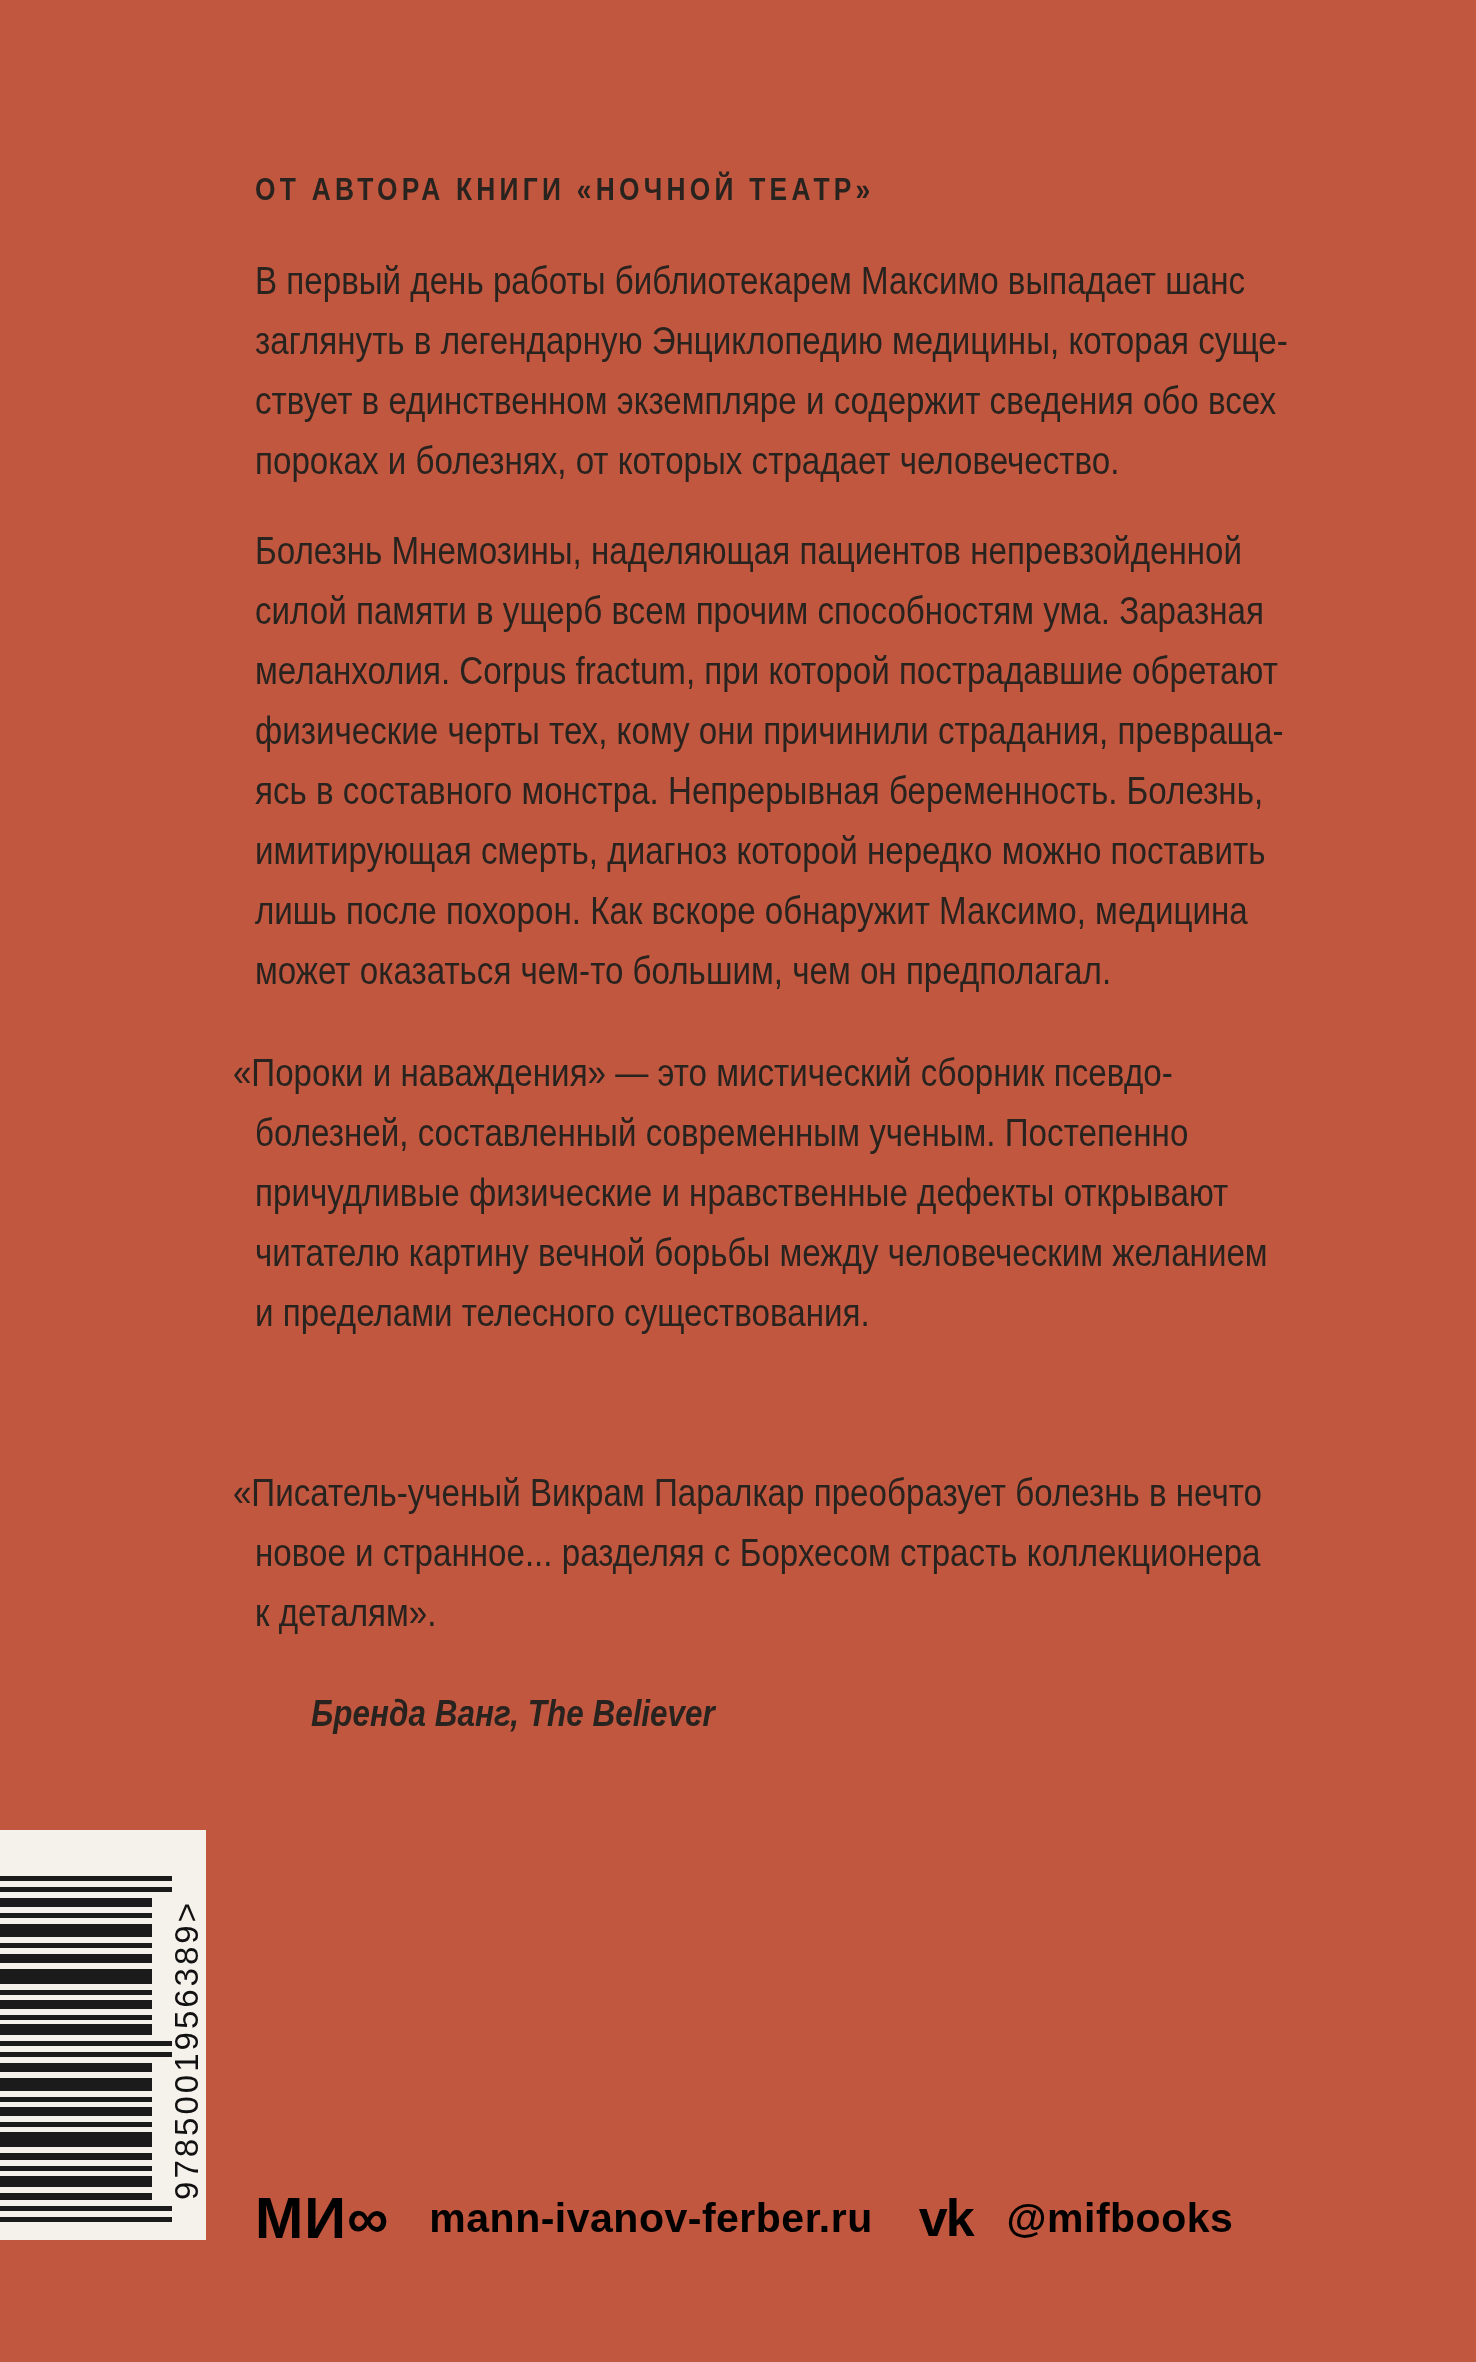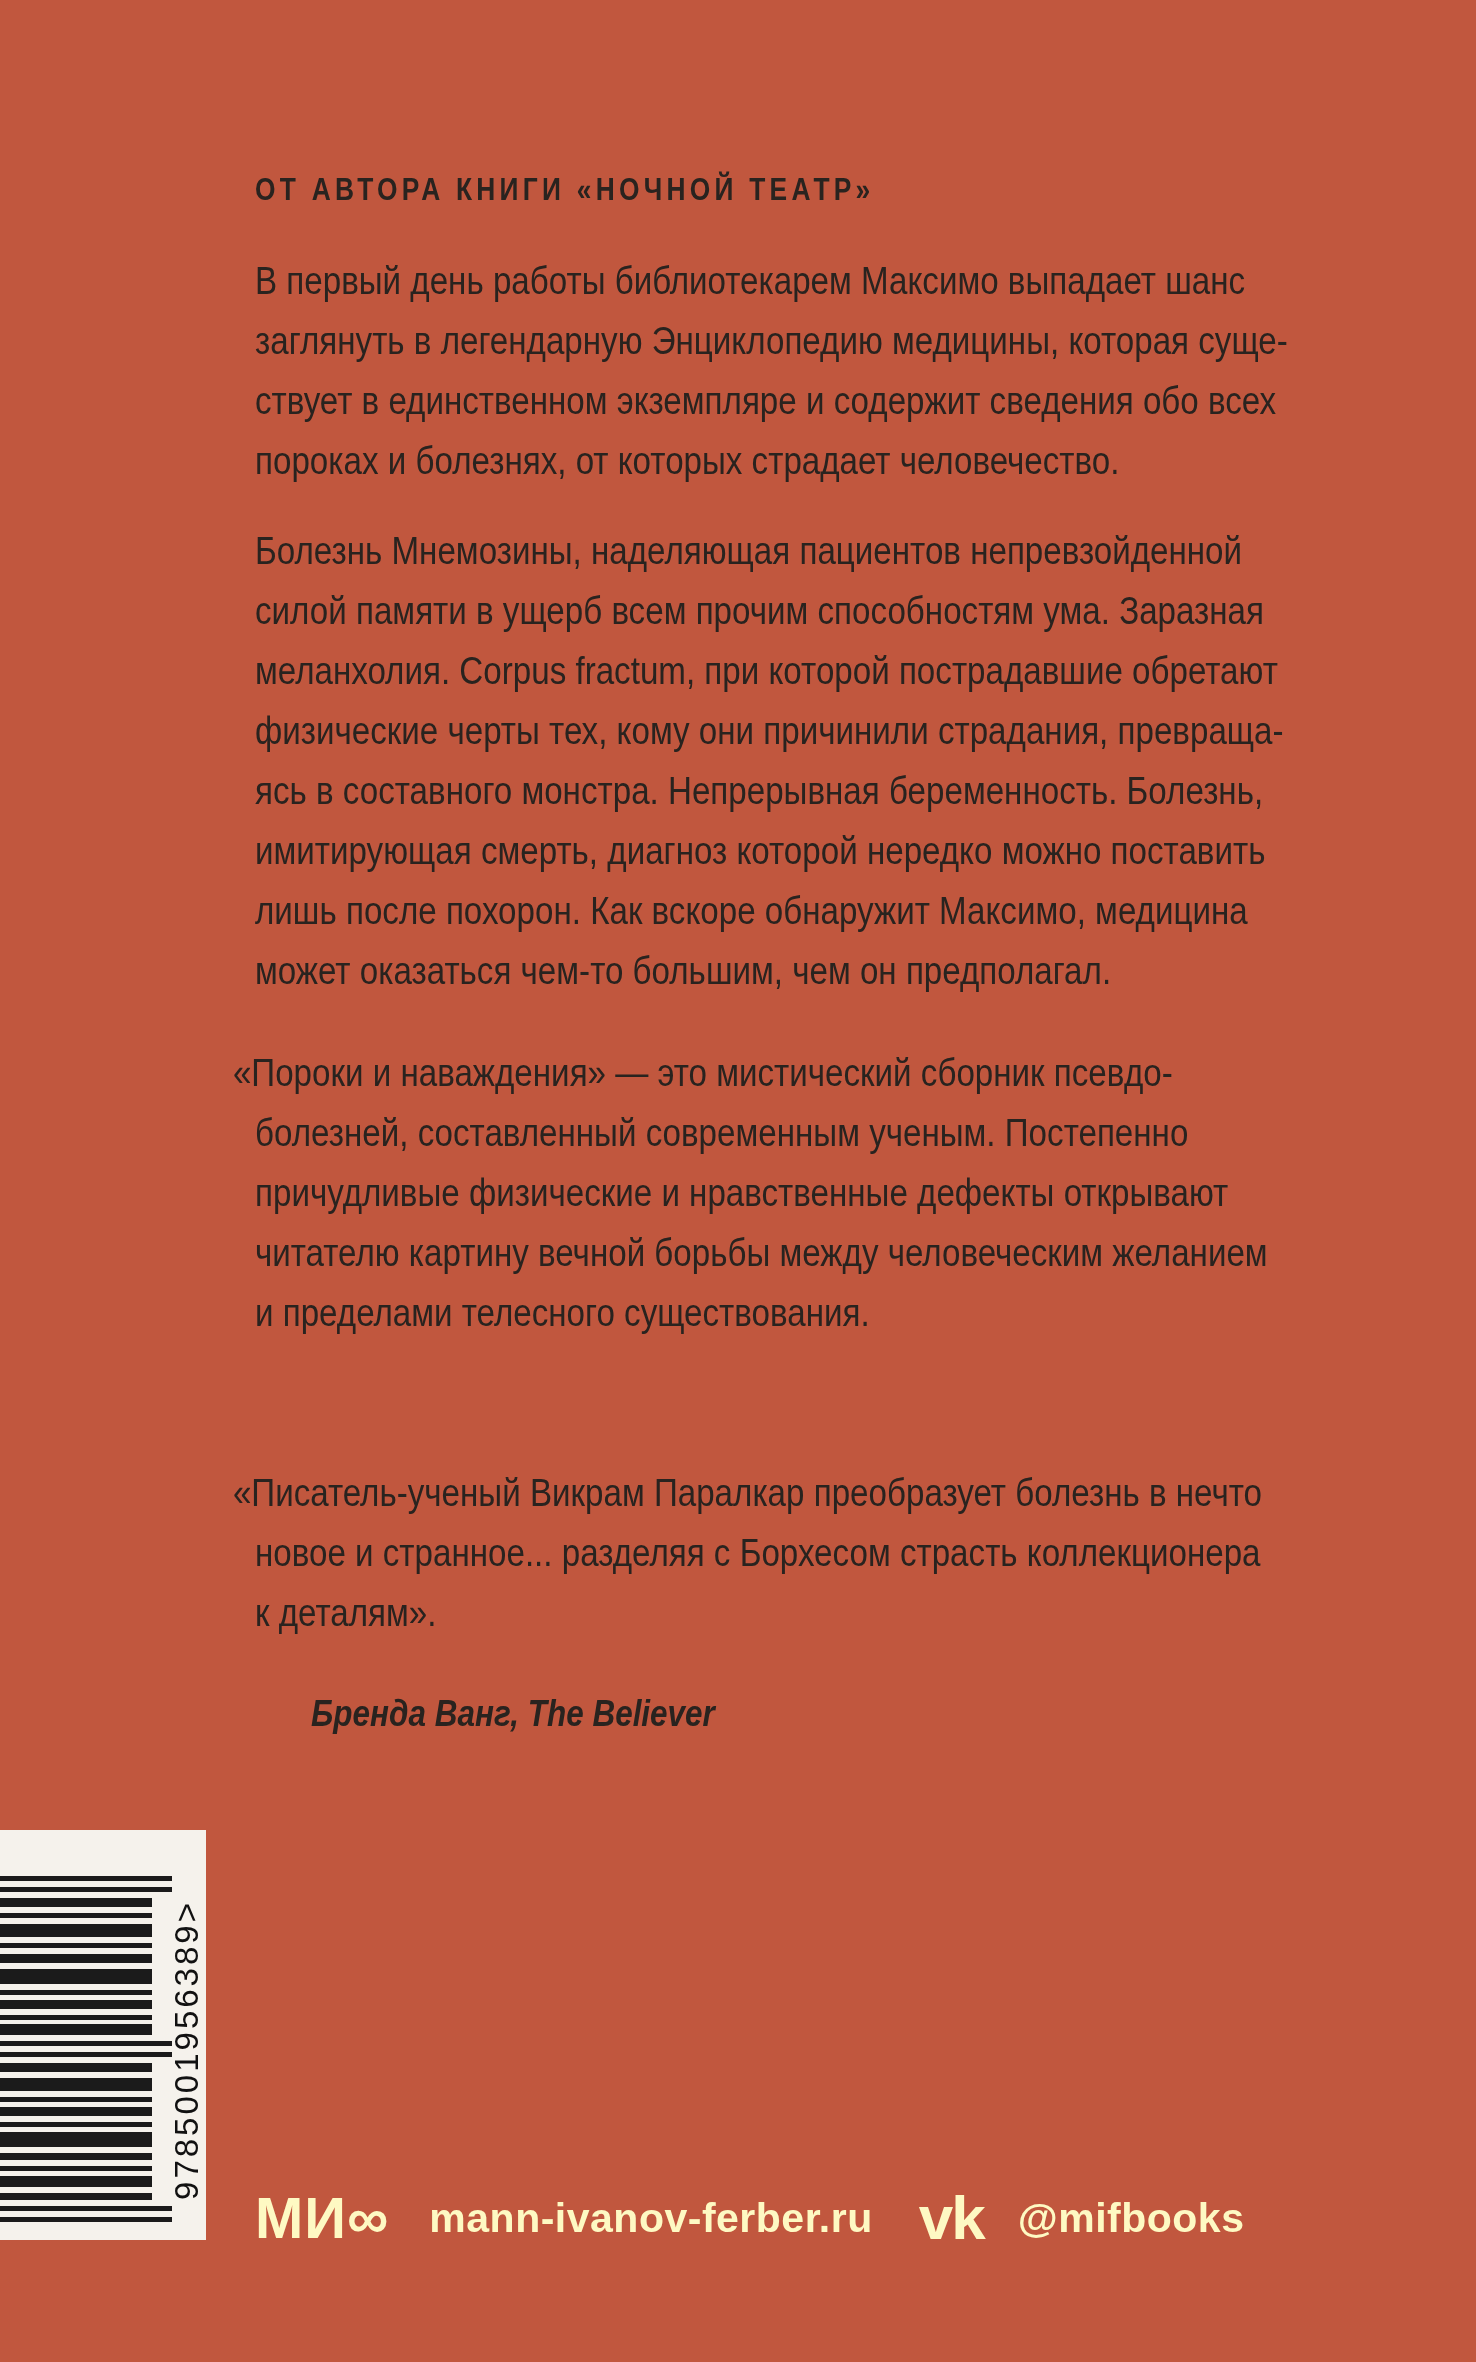--- a/index.html
+++ b/index.html
@@ -69,38 +69,38 @@
     text-align: center;
     line-height: 34px;
     white-space: nowrap;
   }
   
   .footer-row {
     position: absolute;
     left: 255px; top: 2188px;
     display: flex;
     align-items: center;
-    color: #fef9c3;
+    color: #000000;
   }
   .publisher-logo {
     font-size: 58px;
     font-weight: 600;
     letter-spacing: 1px;
     line-height: 60px;
   }
   .footer-site {
     margin-left: 40px;
     font-size: 41px;
     font-weight: 700;
     letter-spacing: 0.5px;
     text-align: right;
   }
   .vk-logo {
     margin-left: 46px;
-    font-size: 62px;
+    font-size: 52px;
     font-weight: 800;
     letter-spacing: -2px;
     line-height: 40px;
   }
   .footer-handle {
     margin-left: 34px;
     font-size: 41px;
     font-weight: 700;
     letter-spacing: 0.5px;
   }

